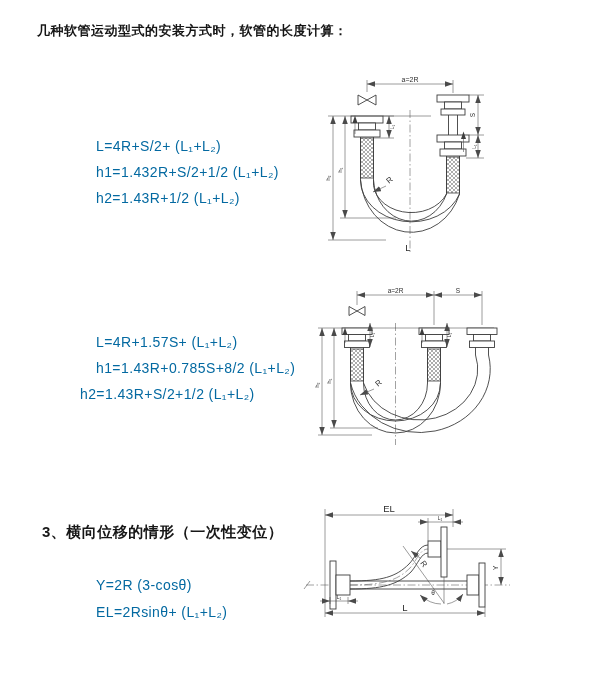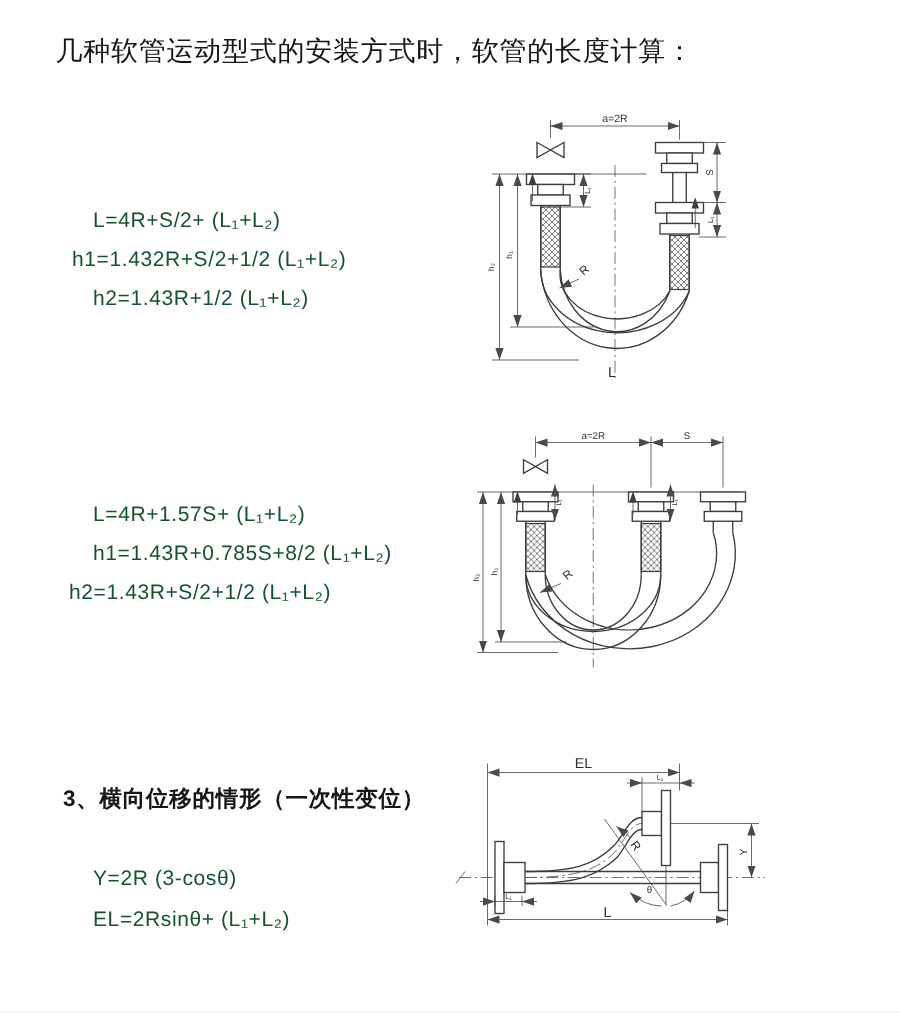--- a/index.html
+++ b/index.html
@@ -2,42 +2,42 @@
 <html><head>
 <meta charset="utf-8">
 <style>
   html,body{margin:0;padding:0;background:#fff;}
   .page{
     position:relative;width:600px;height:675px;background:#fff;overflow:hidden;
     font-family:"Liberation Sans","DejaVu Sans",sans-serif;color:#1c1c1c;
     border-bottom:2px solid #e2e2e2;
   }
   .title{
-    position:absolute;left:37px;top:22px;font-size:18px;font-weight:normal;
+    position:absolute;left:37px;top:22px;font-size:13px;font-weight:bold;
     letter-spacing:0.5px;color:#151515;
   }
   .heading{position:absolute;font-size:15px;font-weight:bold;color:#171717;letter-spacing:0.5px;}
-  .formula{position:absolute;font-size:14px;color:#14532d;letter-spacing:0.4px;}
+  .formula{position:absolute;font-size:14px;color:#0369a1;letter-spacing:0.4px;margin-left:34px;}
   svg.diag{position:absolute;}
   svg.diag .ln{stroke:#3d3d3d;stroke-width:0.9;fill:none;}
   svg.diag .fl{stroke:#3d3d3d;stroke-width:0.9;fill:#ffffff;}
   svg.diag .dim{stroke:#4a4a4a;stroke-width:0.55;fill:none;}
   svg.diag .cl{stroke:#555;stroke-width:0.55;fill:none;stroke-dasharray:8 2.5 1.5 2.5;}
   svg.diag text{fill:#2d2d2d;font-family:"Liberation Sans","DejaVu Sans",sans-serif;}
   svg.diag .hatch{stroke:#3d3d3d;stroke-width:0.8;fill:url(#hp1);}
 </style>
 </head>
 <body>
 
 <div class="page">
 
   <div class="title">几种软管运动型式的安装方式时，软管的长度计算：</div>
 
   <div class="formula" style="left:62px;top:138px">L=4R+S/2+ (L₁+L₂)</div>
-  <div class="formula" style="left:48px;top:164px">h1=1.432R+S/2+1/2 (L₁+L₂)</div>
+  <div class="formula" style="left:62px;top:164px">h1=1.432R+S/2+1/2 (L₁+L₂)</div>
   <div class="formula" style="left:62px;top:190px">h2=1.43R+1/2 (L₁+L₂)</div>
 
   <div class="formula" style="left:62px;top:334px">L=4R+1.57S+ (L₁+L₂)</div>
   <div class="formula" style="left:62px;top:360px">h1=1.43R+0.785S+8/2 (L₁+L₂)</div>
   <div class="formula" style="left:46px;top:386px">h2=1.43R+S/2+1/2 (L₁+L₂)</div>
 
   <div class="heading" style="left:42px;top:523px">3、横向位移的情形（一次性变位）</div>
   <div class="formula" style="left:62px;top:577px">Y=2R (3-cosθ)</div>
   <div class="formula" style="left:62px;top:604px">EL=2Rsinθ+ (L₁+L₂)</div>
 

